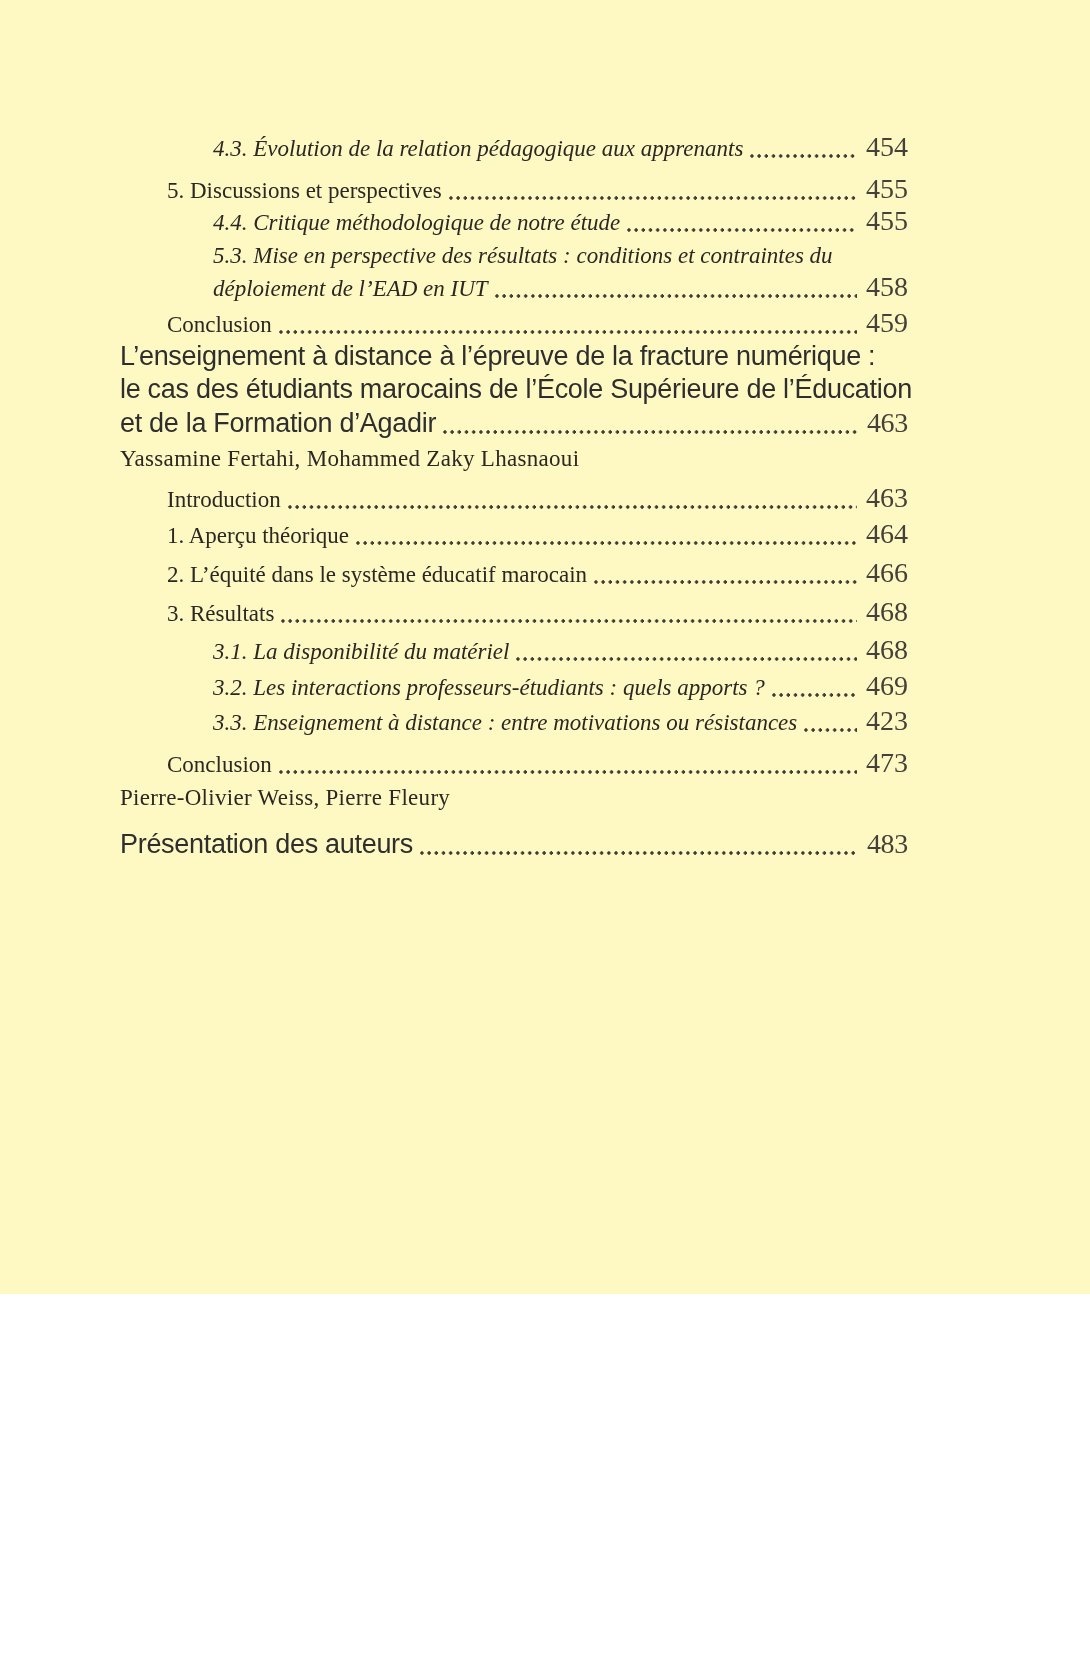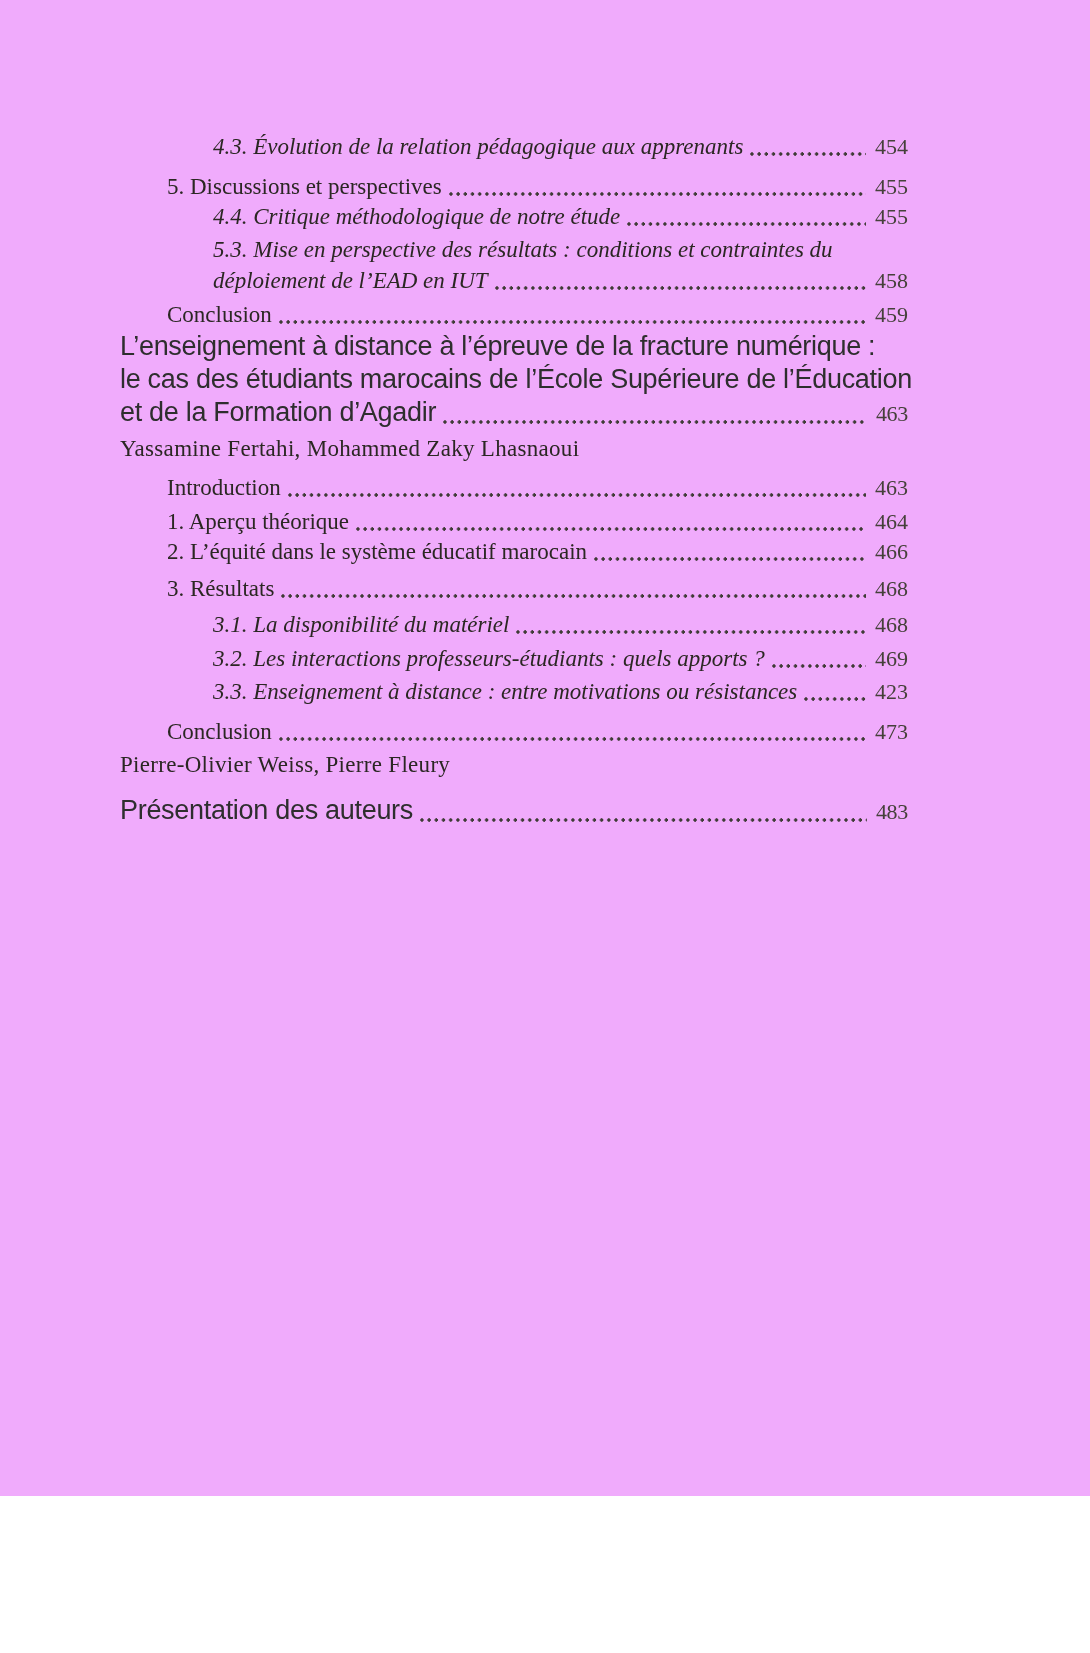--- a/index.html
+++ b/index.html
@@ -3,22 +3,22 @@
 <meta charset="utf-8">
 <style>
   html, body {
     margin: 0;
     padding: 0;
     background: #ffffff;
   }
   .page {
     position: relative;
     width: 1090px;
-    height: 1496px;
-    background: #f0abfc;
+    height: 1294px;
+    background: #fef9c3;
     overflow: hidden;
     font-family: "Liberation Serif", serif;
   }
   .toc {
     position: absolute;
     left: 120px;
     top: 132px;
     width: 788px;
   }
   .row {
@@ -53,21 +53,21 @@
     margin: 0 9px 6px 7px;
     background-image: radial-gradient(circle at 2px 2px, #3f3b36 1.5px, rgba(0,0,0,0) 1.9px);
     background-size: 7.2px 4px;
     background-repeat: repeat-x;
     background-position: left bottom;
     min-width: 20px;
   }
   .pg {
     font-family: "Liberation Serif", serif;
     font-style: normal;
-    font-size: 22px;
+    font-size: 28px;
     line-height: 30px;
     color: #45403a;
     white-space: nowrap;
   }
   .title .pg { line-height: 33px; }
 </style>
 </head>
 <body>
 
 <div class="page">
@@ -131,21 +131,21 @@
       <span class="dots"></span>
       <span class="pg">463</span>
     </div>
 
     <div class="row lvl1" style="margin-top:4px">
       <span class="label">1. Aperçu théorique</span>
       <span class="dots"></span>
       <span class="pg">464</span>
     </div>
 
-    <div class="row lvl1" style="">
+    <div class="row lvl1" style="margin-top:7px">
       <span class="label">2. L’équité dans le système éducatif marocain</span>
       <span class="dots"></span>
       <span class="pg">466</span>
     </div>
 
     <div class="row lvl1" style="margin-top:7px">
       <span class="label">3. Résultats</span>
       <span class="dots"></span>
       <span class="pg">468</span>
     </div>

